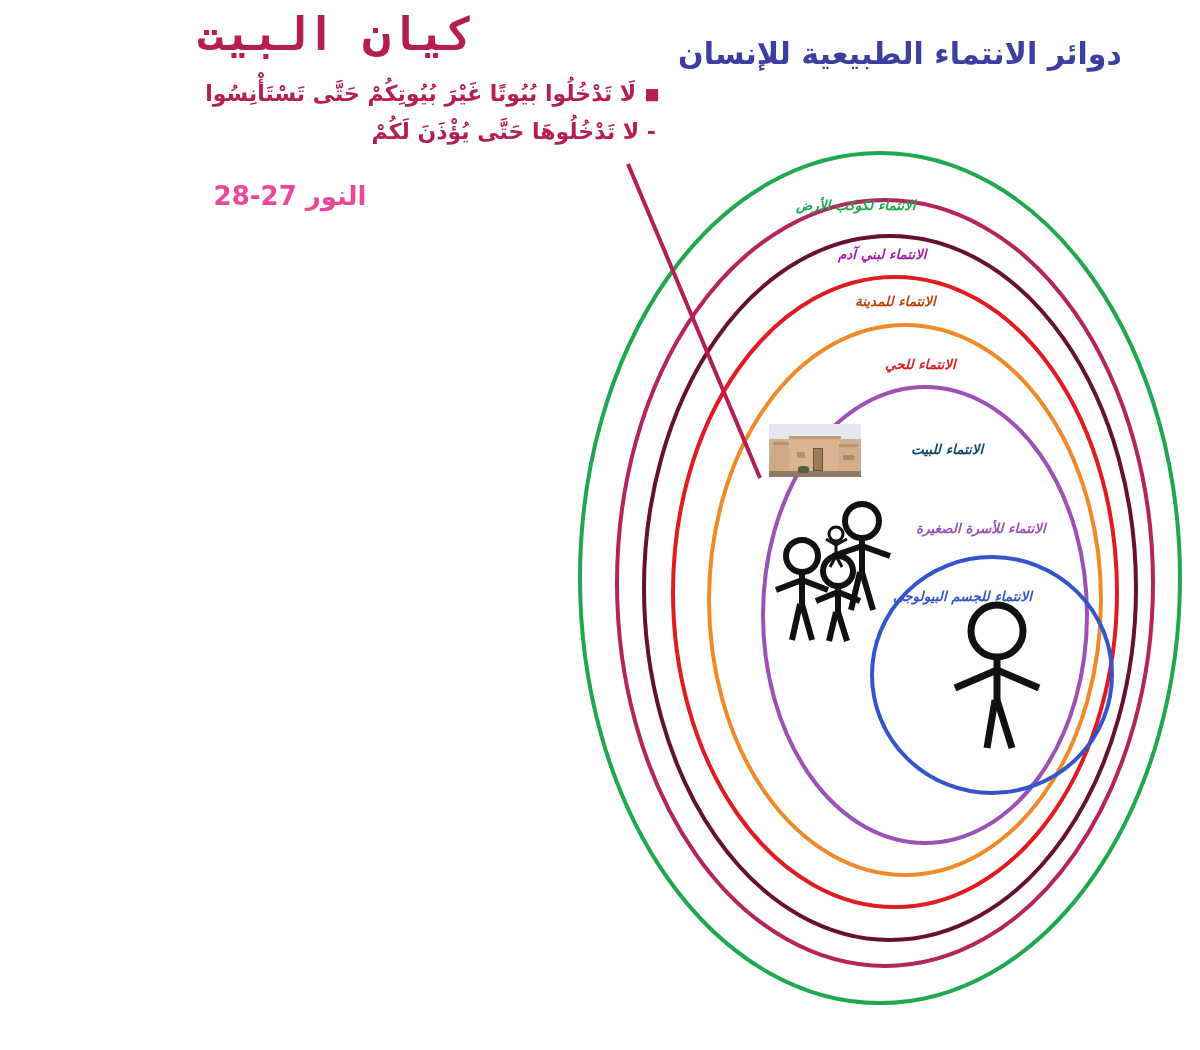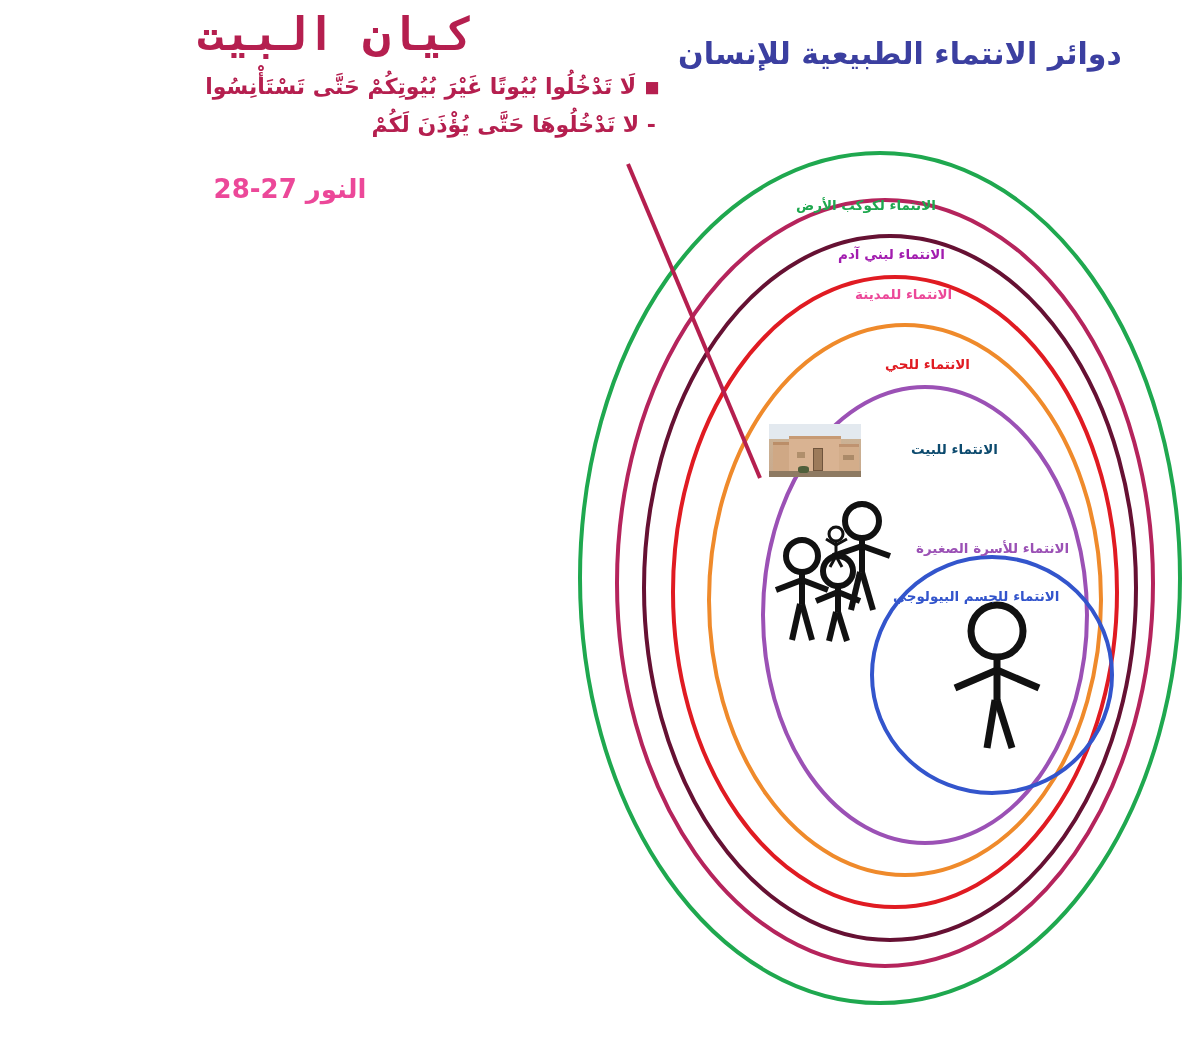--- a/index.html
+++ b/index.html
@@ -31,21 +31,21 @@
   #kayan-title {
     font-size: 46px;
     font-weight: bold;
     color: #b51f4f;
     line-height: 1.05;
     letter-spacing: 0px;
     padding-right: 30px;
     font-family: Liberation Mono, monospace;
   }
   #verse-lines {
-    margin-top: 6px;
+    margin-top: 13px;
     direction: rtl;
     text-align: right;
   }
   .verse-line {
     font-size: 22px;
     font-weight: bold;
     color: #b51f4f;
     line-height: 1.72;
     white-space: nowrap;
     padding-right: 4px;
@@ -92,20 +92,21 @@
   
   .ring-label {
     position: absolute;
     direction: rtl;
     font-size: 13.5px;
     font-weight: bold;
     white-space: nowrap;
     z-index: 30;
     background: rgba(255,255,255,0.0);
     padding: 0 3px;
+    font-style: italic;
   }
 
   
   #house-photo {
     position: absolute;
     left: 769px;
     top: 424px;
     width: 92px;
     height: 53px;
     z-index: 25;
@@ -208,27 +209,27 @@
     <div class="hp-door"></div>
     <div class="hp-win1"></div>
     <div class="hp-win2"></div>
     <div class="hp-bush"></div>
   </div>
 
   <div class="ring-label" style="left:793px; top:197px; color:#1fa84f;">الانتماء لكوكب الأرض</div>
 
   <div class="ring-label" style="left:835px; top:246px; color:#a21caf;">الانتماء لبني آدم</div>
 
-  <div class="ring-label" style="left:852px; top:286px; color:#ec4899;">الانتماء للمدينة</div>
+  <div class="ring-label" style="left:852px; top:293px; color:#c2410c;">الانتماء للمدينة</div>
 
   <div class="ring-label" style="left:882px; top:356px; color:#e01b22;">الانتماء للحي</div>
 
   <div class="ring-label" style="left:908px; top:441px; color:#0c4a6e;">الانتماء للبيت</div>
 
-  <div class="ring-label" style="left:913px; top:540px; color:#9b51b5;">الانتماء للأسرة الصغيرة</div>
+  <div class="ring-label" style="left:913px; top:520px; color:#9b51b5;">الانتماء للأسرة الصغيرة</div>
 
   <div class="ring-label" style="left:890px; top:588px; color:#3355cc;">الانتماء للجسم البيولوجي</div>
 
   <div id="main-title">دوائر الانتماء الطبيعية للإنسان</div>
 
   <div id="left-block">
     <div id="kayan-title">كيان البيت</div>
     <div id="verse-lines">
       <div class="verse-line l1">◾ لَا تَدْخُلُوا بُيُوتًا غَيْرَ بُيُوتِكُمْ حَتَّى تَسْتَأْنِسُوا</div>
       <div class="verse-line l3">- لا تَدْخُلُوهَا حَتَّى يُؤْذَنَ لَكُمْ</div>

